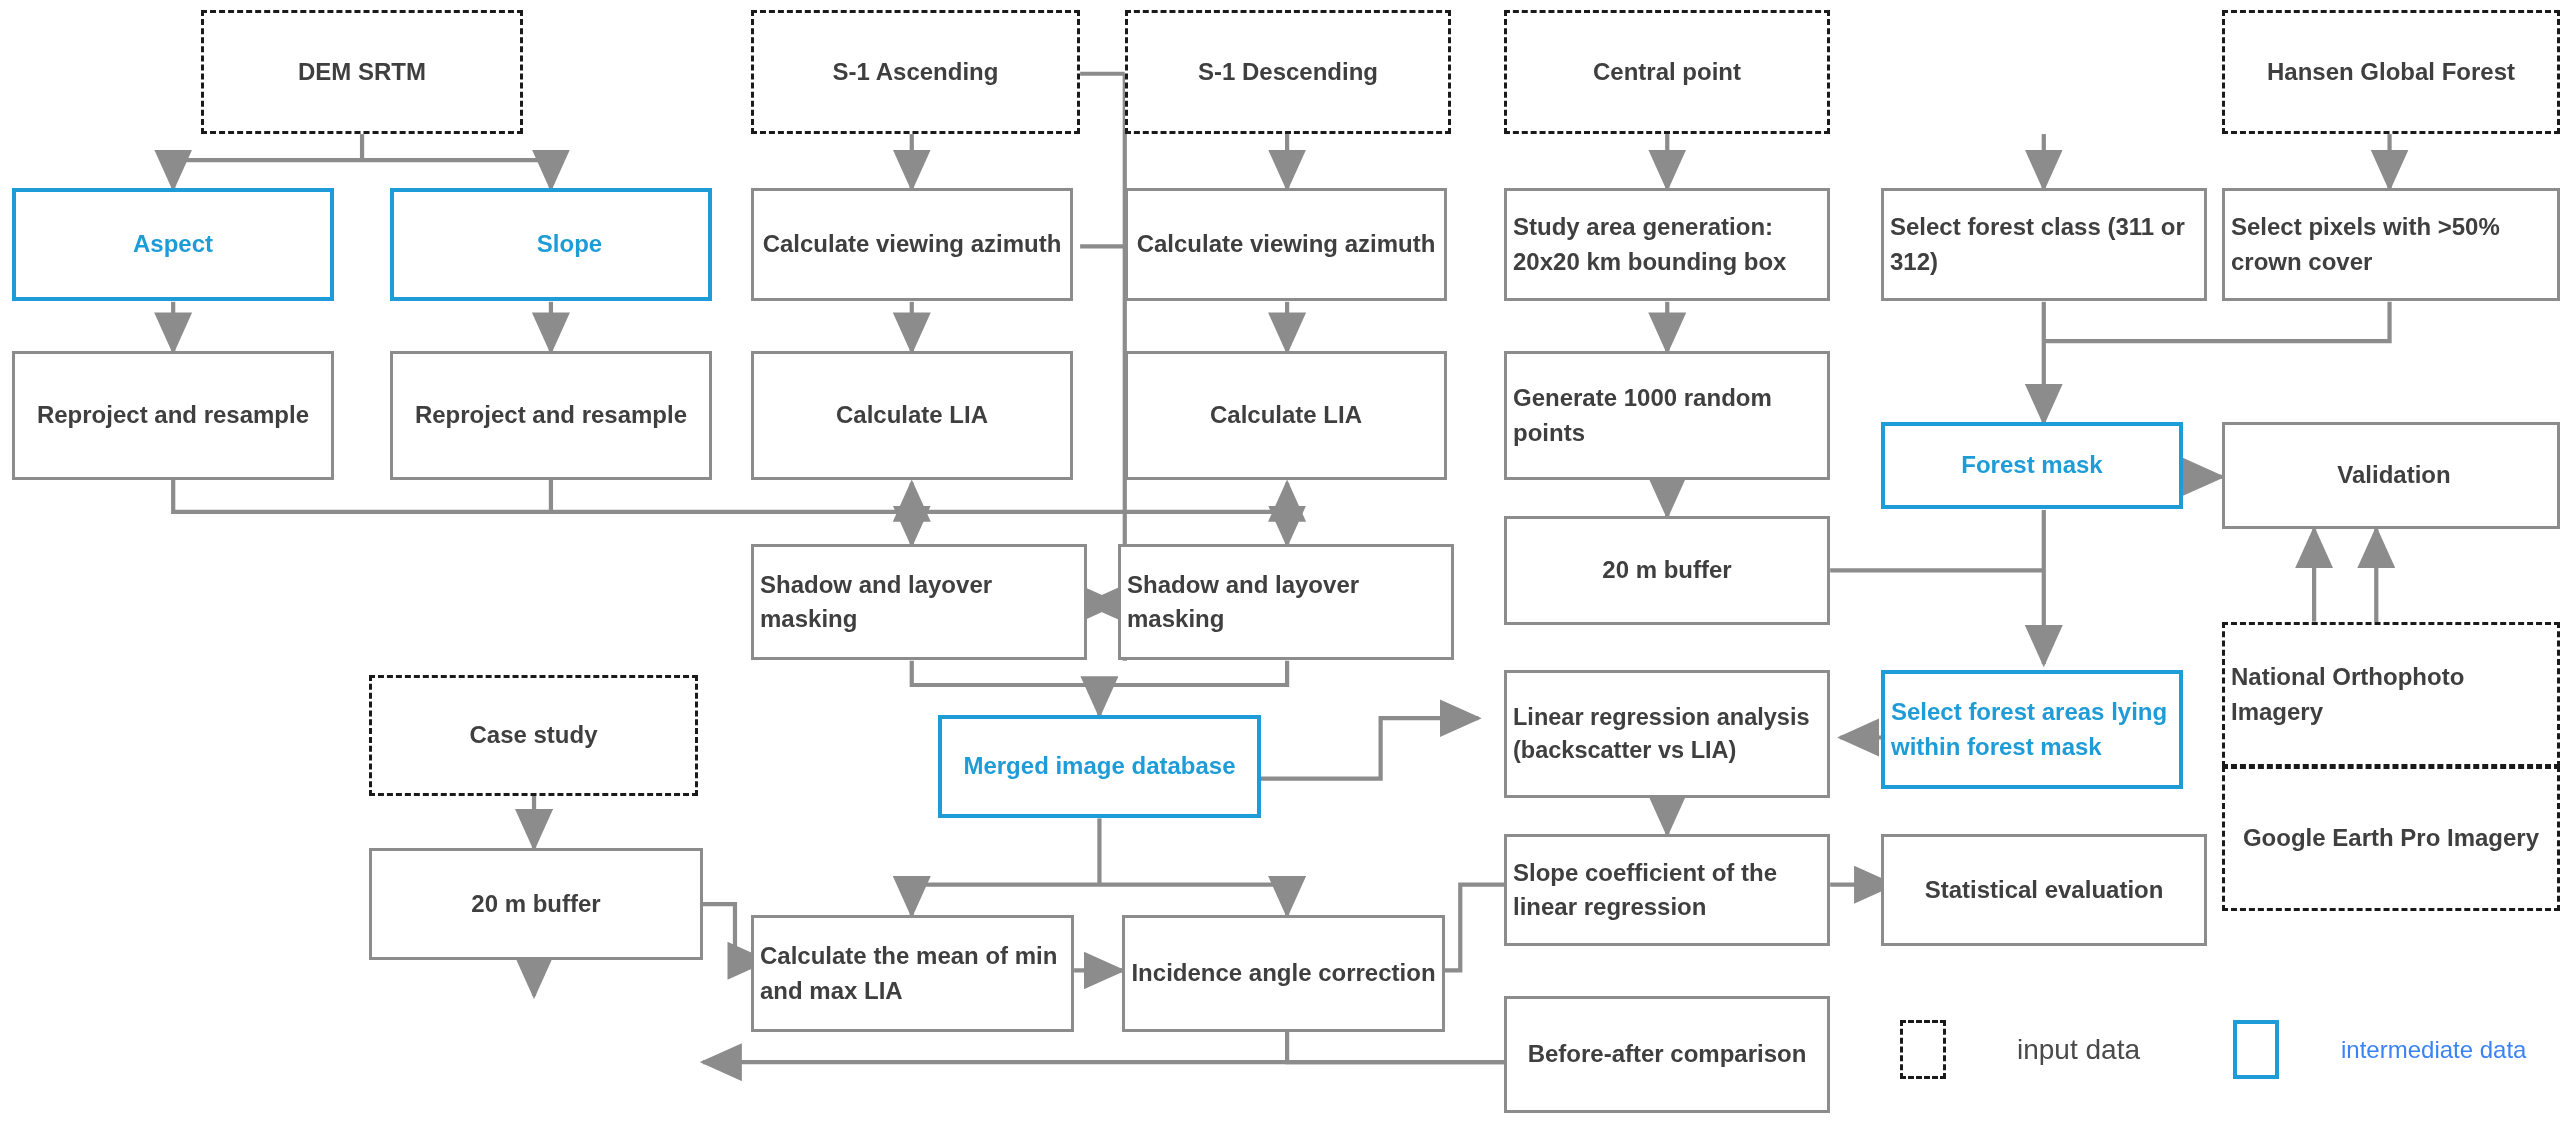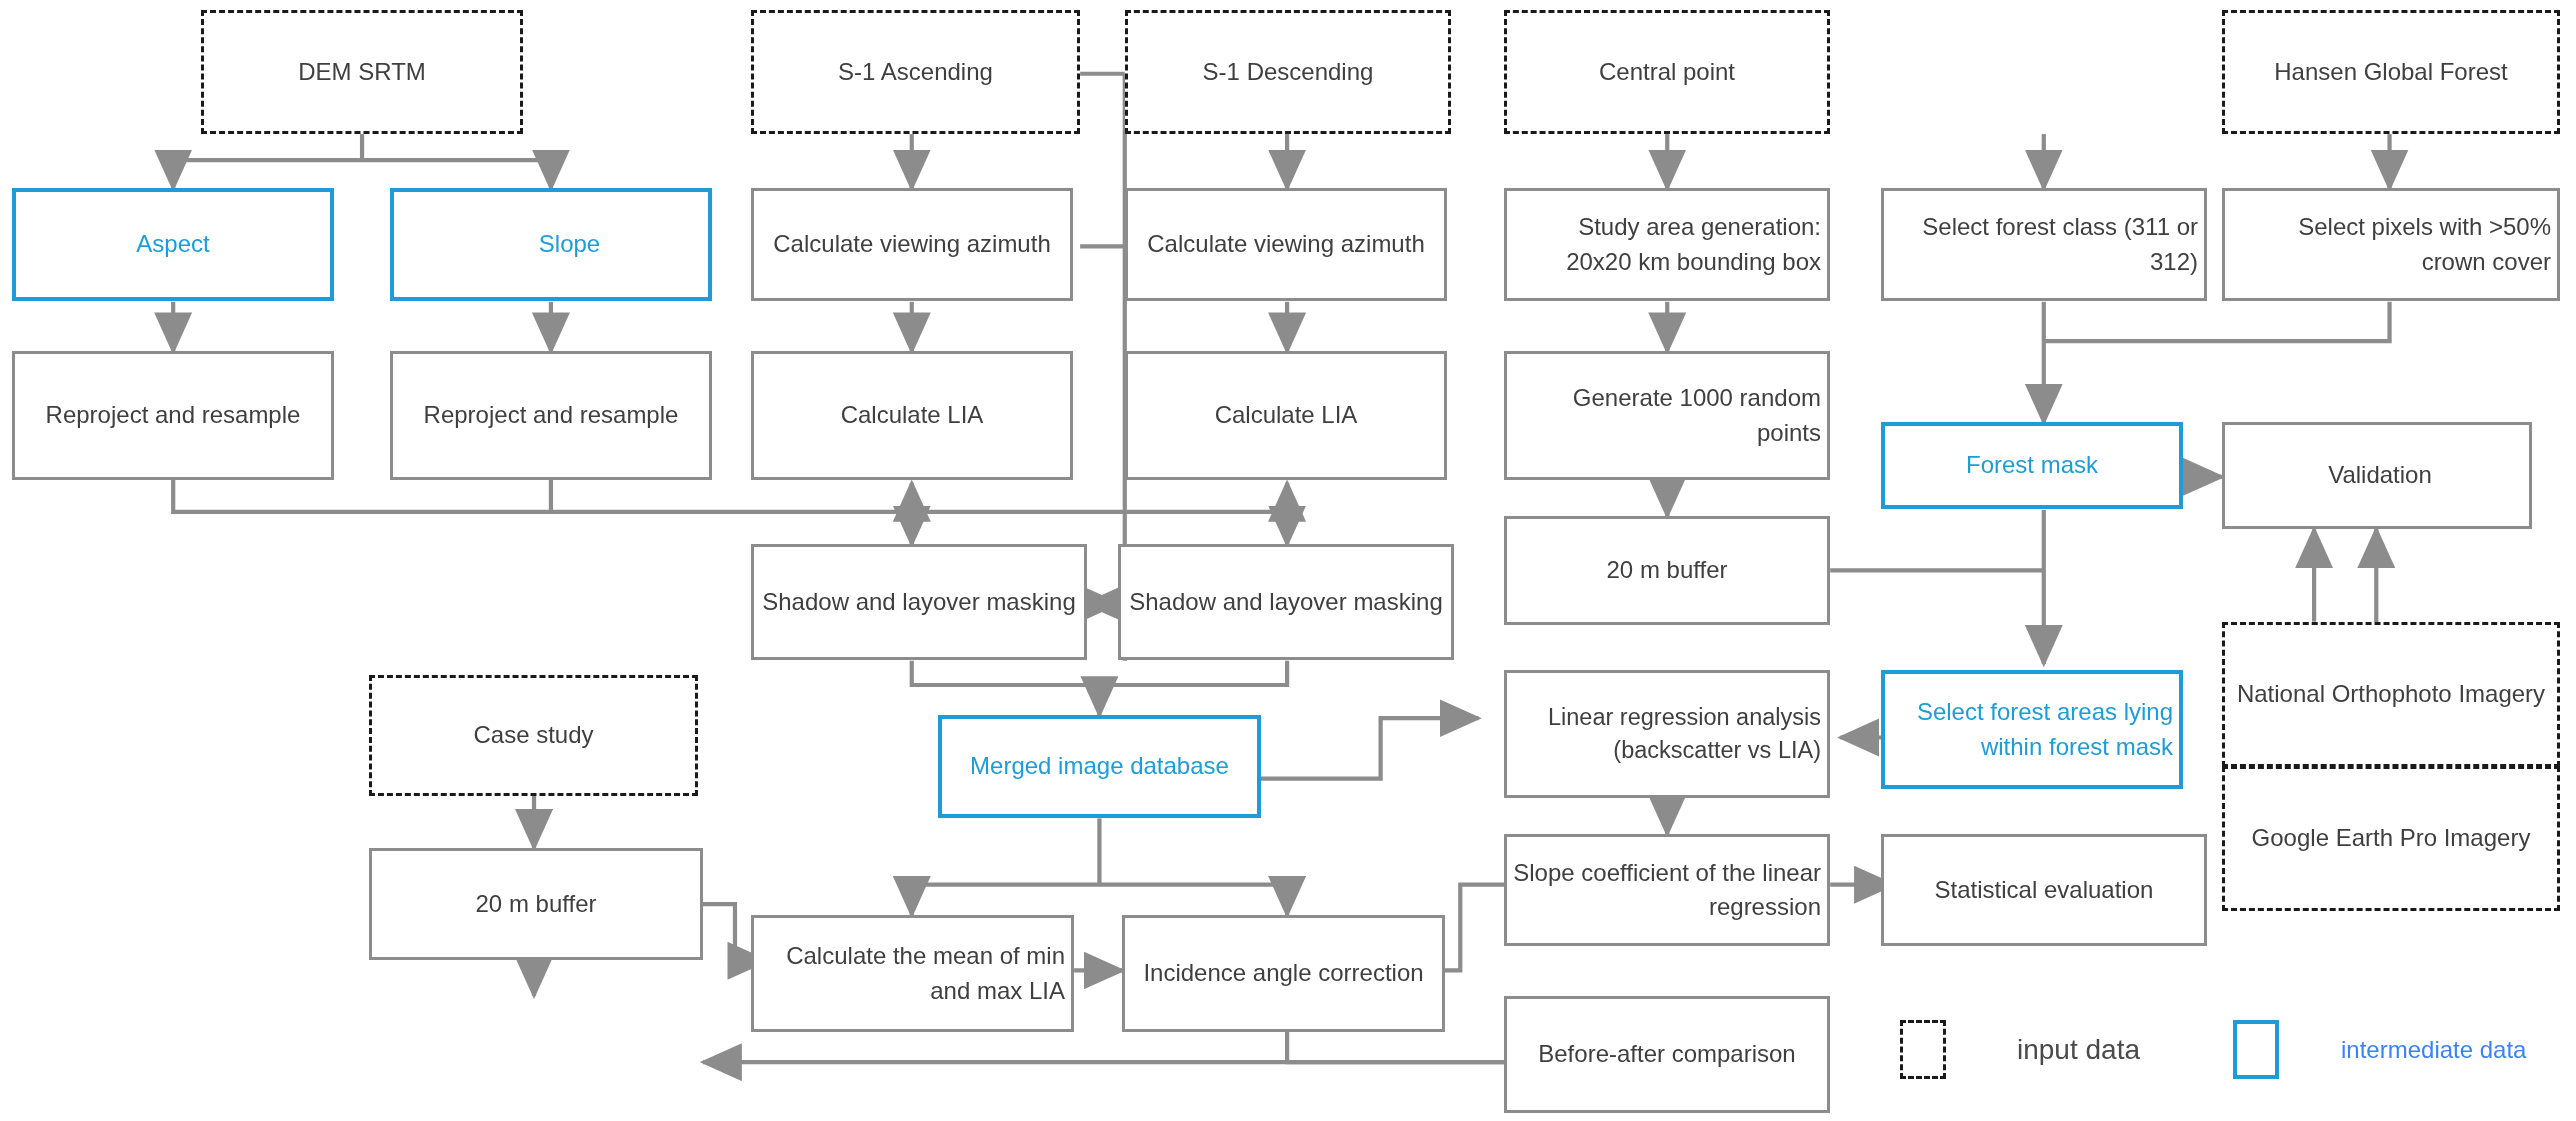--- a/index.html
+++ b/index.html
@@ -1,19 +1,19 @@
 <!DOCTYPE html>
 <html style="font-size:9.7px"><head>
 <meta charset="utf-8">
 <style>
   html,body{margin:0;padding:0;background:#ffffff;}
   body{font-family:"Liberation Sans", sans-serif;}
   #stage{position:relative;width:2576px;height:1122px;background:#fff;overflow:hidden;}
   svg#wires{position:absolute;left:0;top:0;width:2576px;height:1122px;pointer-events:none;}
-  .node{position:absolute;box-sizing:border-box;display:flex;align-items:center;justify-content:center;text-align:right;background:#ffffff;}
+  .node{position:absolute;box-sizing:border-box;display:flex;align-items:center;justify-content:center;text-align:left;background:#ffffff;font-weight:bold;}
   .node .lbl{display:block;line-height:1.42;padding:0 6px;}
   .n-input{border:3px dashed #1a1a1a;color:#3f3f3f;}
   .n-proc{border:3px solid #8c8c8c;color:#3f3f3f;}
   .n-inter{border:4.2px solid #1e9cd7;color:#1e9cd7;}
   .legend-label{position:absolute;color:#4a4a4a;display:flex;align-items:center;}
   .legend-swatch{position:absolute;box-sizing:border-box;background:#fff;}
   .sw-dash{border:3px dashed #1a1a1a;}
   .sw-blue{border:4.2px solid #1e9cd7;}
 </style>
 </head>
@@ -165,21 +165,21 @@
   </div>
   <div class="node n-proc" style="left:1125px;top:351px;width:322px;height:129px;font-size:24px;">
     <span class="lbl">Calculate LIA</span>
   </div>
   <div class="node n-proc" style="left:1504px;top:351px;width:326px;height:129px;font-size:24px;">
     <span class="lbl">Generate 1000 random points</span>
   </div>
   <div class="node n-inter" style="left:1881px;top:422px;width:302px;height:87px;font-size:24px;">
     <span class="lbl">Forest  mask</span>
   </div>
-  <div class="node n-proc" style="left:2222px;top:422px;width:310px;height:107px;font-size:24px;padding-left:6px;">
+  <div class="node n-proc" style="left:2222px;top:422px;width:338px;height:107px;font-size:24px;padding-left:6px;">
     <span class="lbl">Validation</span>
   </div>
 
   <div class="node n-proc" style="left:751px;top:544px;width:336px;height:116px;font-size:24px;">
     <span class="lbl">Shadow and layover masking</span>
   </div>
   <div class="node n-proc" style="left:1118px;top:544px;width:336px;height:116px;font-size:24px;">
     <span class="lbl">Shadow and layover masking</span>
   </div>
   <div class="node n-proc" style="left:1504px;top:516px;width:326px;height:109px;font-size:24px;">

